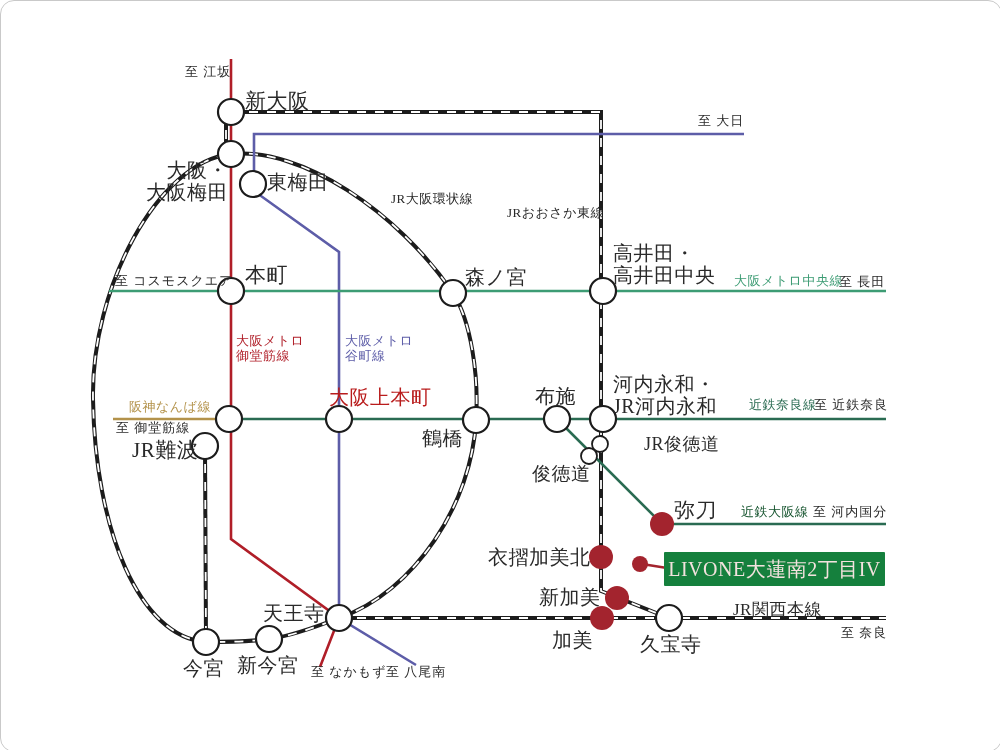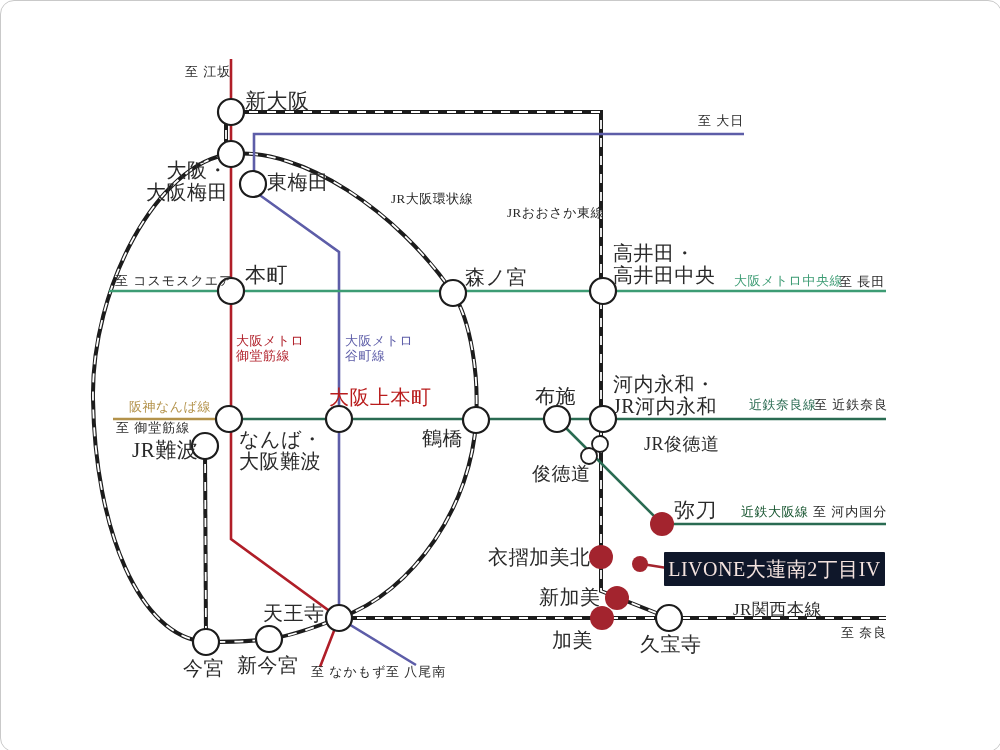--- a/index.html
+++ b/index.html
@@ -113,22 +113,20 @@
 
   <div id="labels">
       <div class="lbl station-lbl" style="left: 244px; top: 89px; font-size: 21px; color: rgb(42, 42, 42);">新大阪</div>
       <div class="lbl station-lbl right" style="left: 227px; top: 158px; font-size: 20px; color: rgb(42, 42, 42);">大阪・
 大阪梅田</div>
       <div class="lbl station-lbl" style="left: 266px; top: 172px; font-size: 20px; color: rgb(42, 42, 42); font-family: Liberation Mono, monospace;">東梅田</div>
       <div class="lbl station-lbl" style="left: 244px; top: 263px; font-size: 21px; color: rgb(42, 42, 42);">本町</div>
       <div class="lbl station-lbl" style="left: 464px; top: 265px; font-size: 20px; color: rgb(42, 42, 42);">森ノ宮</div>
       <div class="lbl station-lbl" style="left: 612px; top: 241px; font-size: 20px; color: rgb(42, 42, 42);">高井田・
 高井田中央</div>
-      <div class="lbl station-lbl" style="left: 238px; top: 427px; font-size: 20px; color: rgb(42, 42, 42);">なんば・
-大阪難波</div>
       <div class="lbl station-lbl" style="left: 328px; top: 385px; font-size: 20px; color: #b91c1c;">大阪上本町</div>
       <div class="lbl station-lbl" style="left: 421px; top: 426px; font-size: 20px; color: rgb(42, 42, 42);">鶴橋</div>
       <div class="lbl station-lbl" style="left: 534px; top: 384px; font-size: 20px; color: rgb(42, 42, 42);">布施</div>
       <div class="lbl station-lbl" style="left: 612px; top: 372px; font-size: 20px; color: rgb(42, 42, 42);">河内永和・
 JR河内永和</div>
       <div class="lbl station-lbl" style="left: 131px; top: 438px; font-size: 21px; color: rgb(42, 42, 42);">JR難波</div>
       <div class="lbl station-lbl" style="left: 611px; top: 433px; font-size: 18px; color: rgb(42, 42, 42); margin-left: 32px;">JR俊徳道</div>
       <div class="lbl station-lbl" style="left: 531px; top: 462px; font-size: 19px; color: rgb(42, 42, 42);">俊徳道</div>
       <div class="lbl station-lbl" style="left: 673px; top: 498px; font-size: 21px; color: rgb(42, 42, 42);">弥刀</div>
       <div class="lbl station-lbl" style="left: 487px; top: 545px; font-size: 20px; color: rgb(42, 42, 42);">衣摺加美北</div>
@@ -154,14 +152,14 @@
       <div class="lbl line-lbl" style="left: 235px; top: 333px; font-size: 13px; color: rgb(176, 30, 40);">大阪メトロ
 御堂筋線</div>
       <div class="lbl line-lbl" style="left: 344px; top: 333px; font-size: 13px; color: rgb(93, 93, 168);">大阪メトロ
 谷町線</div>
       <div class="lbl line-lbl" style="left: 128px; top: 399px; font-size: 13px; color: rgb(179, 146, 74);">阪神なんば線</div>
       <div class="lbl line-lbl" style="left: 748px; top: 397px; font-size: 13px; color: rgb(42, 107, 82); text-align: right;">近鉄奈良線</div>
       <div class="lbl line-lbl" style="left: 740px; top: 504px; font-size: 13px; color: #14532d;">近鉄大阪線</div>
       <div class="lbl line-lbl" style="left: 732px; top: 599px; font-size: 17px; color: rgb(42, 42, 42);">JR関西本線</div>
     </div>
 
-  <div class="property-box" style="background: #0f172a; color: rgb(243, 226, 222); text-align: right;">LIVONE大蓮南2丁目IV</div>
+  <div class="property-box" style="background: #15803d; color: rgb(243, 226, 222); text-align: right;">LIVONE大蓮南2丁目IV</div>
 </div>
 
 </body></html>

